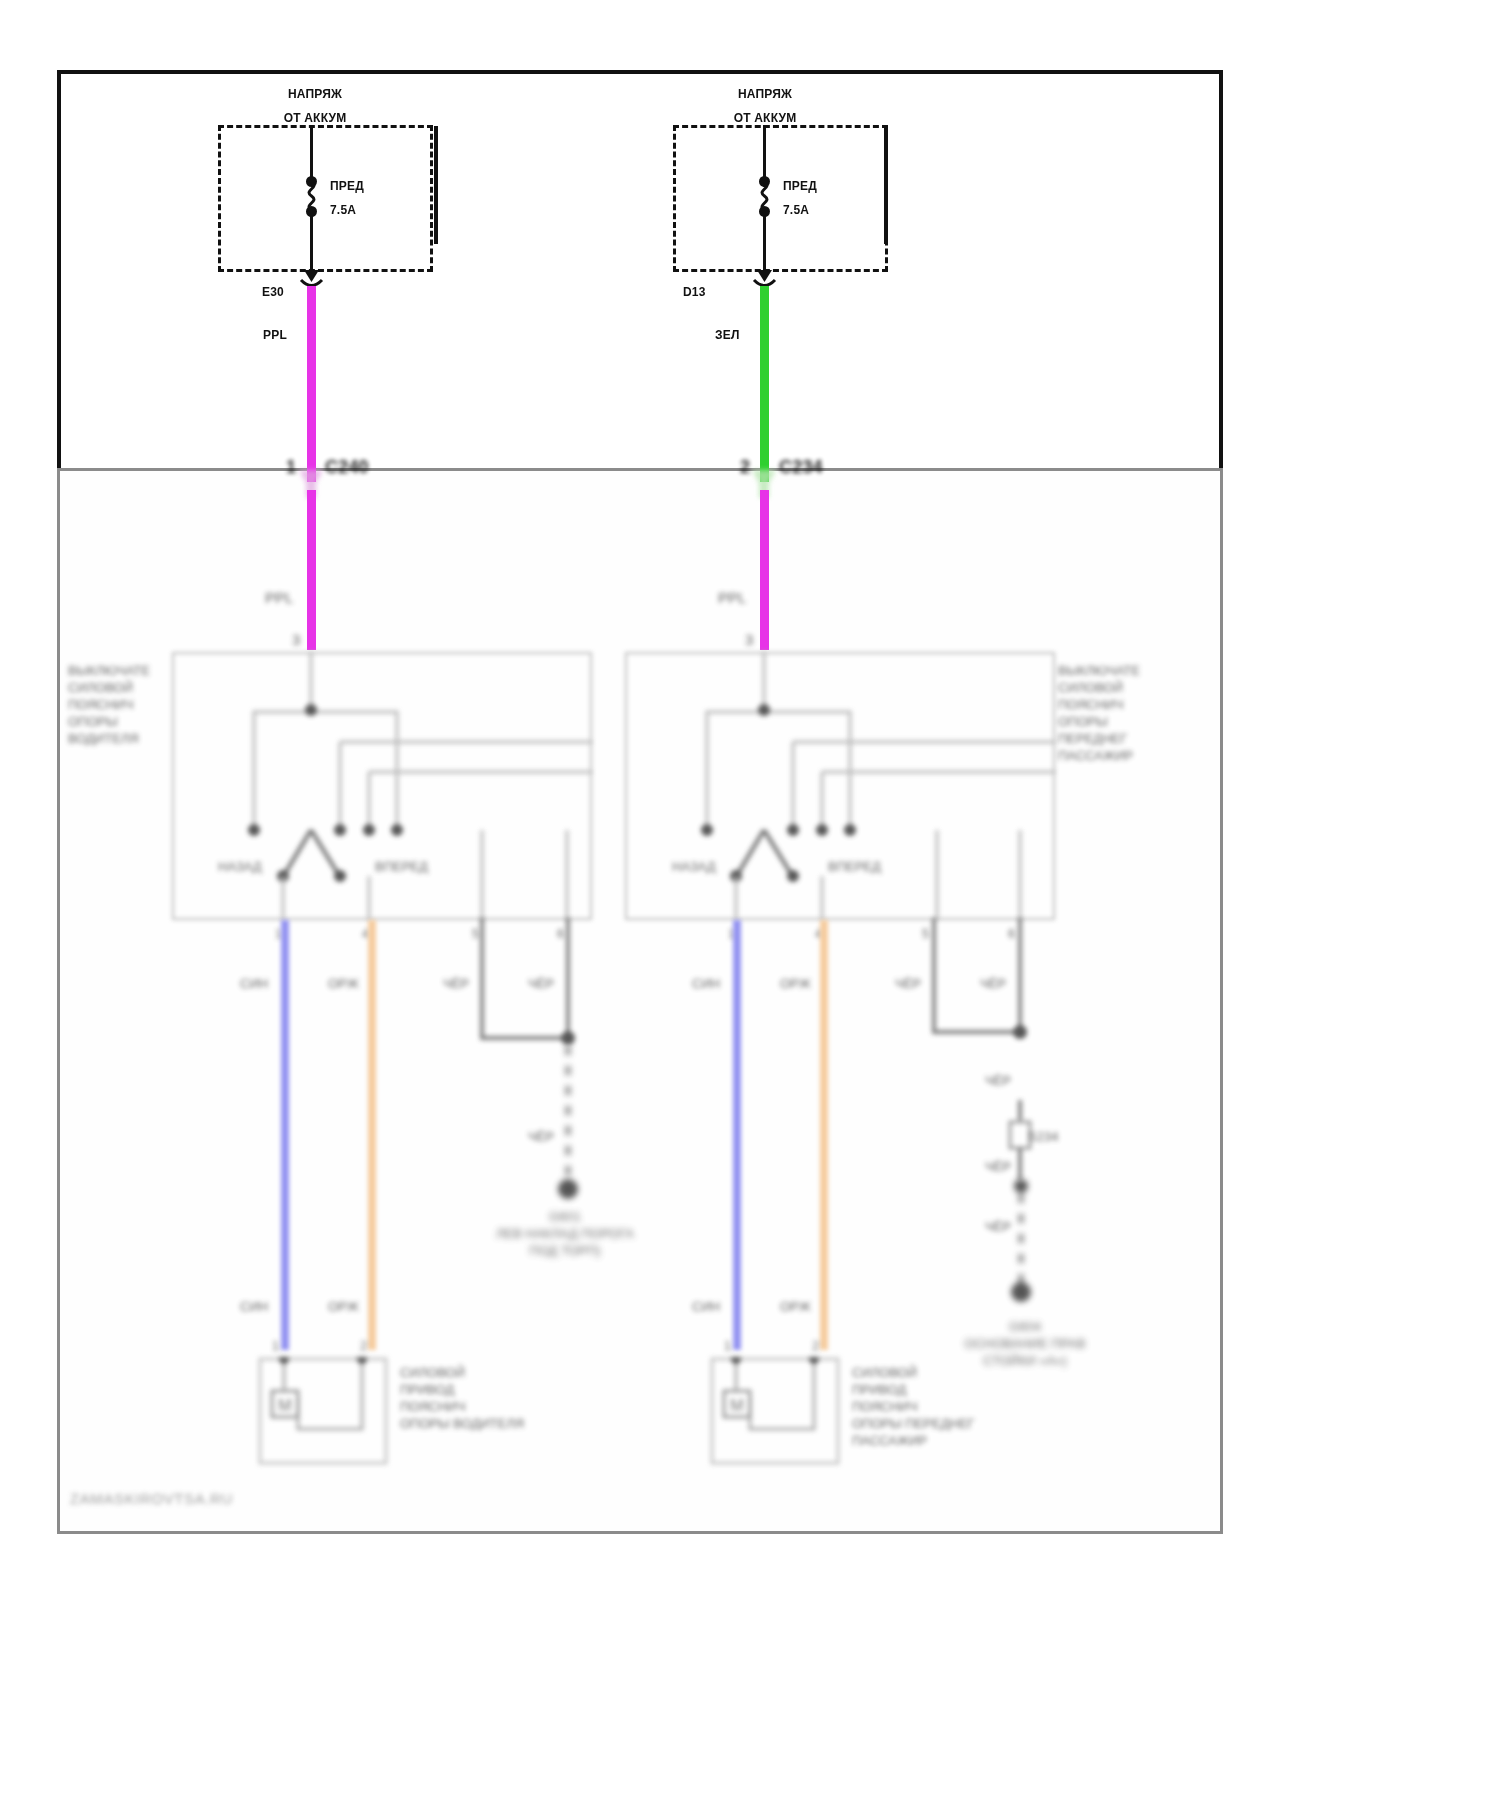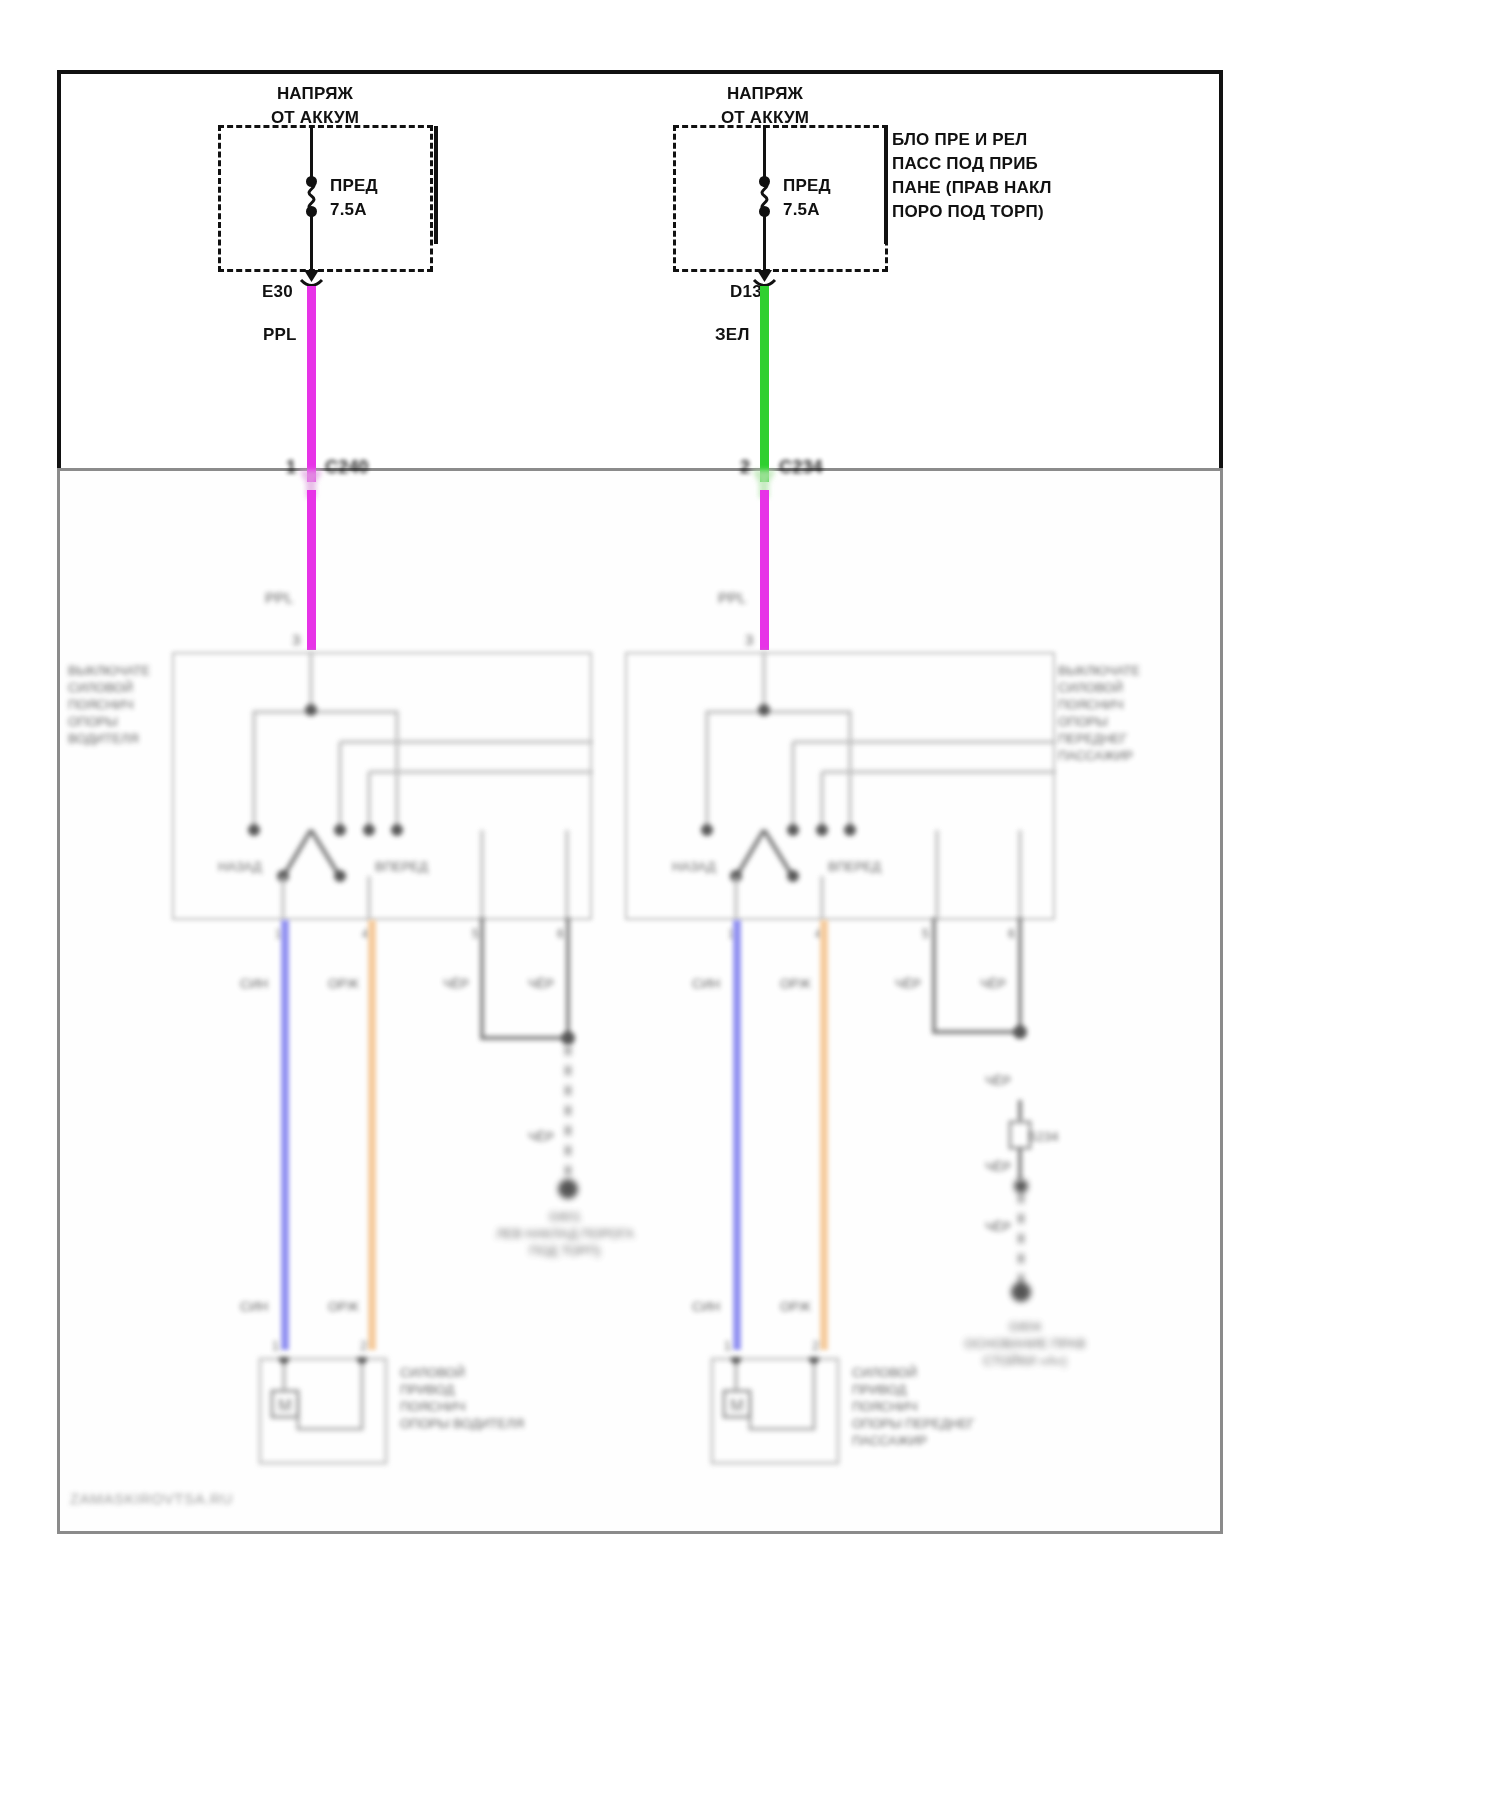--- a/index.html
+++ b/index.html
@@ -6,21 +6,21 @@
   body{font-family:"Liberation Sans", sans-serif;}
   #page{position:relative;width:1500px;height:1814px;background:#ffffff;overflow:hidden;}
 
   
   .frame-top{position:absolute;left:57px;top:70px;width:1166px;height:400px;
              border:4px solid #111;border-bottom:none;box-sizing:border-box;}
   .frame-bottom{position:absolute;left:57px;top:468px;width:1166px;height:1066px;
              border:3px solid #8b8b8b;box-sizing:border-box;background:#fefefe;}
 
   
-  .txt{position:absolute;white-space:pre;color:#111;font-size:17px;line-height:24px;letter-spacing:.2px;}
+  .txt{position:absolute;white-space:pre;color:#111;font-size:12px;line-height:24px;letter-spacing:.2px;}
   .txt.b{font-weight:700;}
   .ctr{text-align:center;}
   .wire{position:absolute;}
   .blk{position:absolute;background:#111;}
   .dash-box{position:absolute;border:3px dashed #111;box-sizing:border-box;}
   .dot{position:absolute;width:11px;height:11px;border-radius:50%;background:#111;}
 
   
   .soft{filter:blur(1.9px);opacity:.92;}
   .soft2{filter:blur(2.4px);opacity:.85;}
@@ -172,39 +172,35 @@
 ПРИВОД
 ПОЯСНИЧ
 ОПОРЫ ВОДИТЕЛЯ</div>
 
   <div class="txt b ctr" style="left:655px;top:82px;width:220px;">НАПРЯЖ
 ОТ АККУМ</div>
 
   <div class="dash-box" style="left:673px;top:125px;width:215px;height:147px;"></div>
 
   <div style="position:absolute;left:884px;top:126px;width:4px;height:118px;background:#111;"></div>
-  <div class="txt b" style="left:892px;top:128px;">БЛО ПРЕ И РЕЛ
-ПАСС ПОД ПРИБ
-ПАНЕ (ПРАВ НАКЛ
-ПОРО ПОД ТОРП)</div>
 
   <div class="blk" style="left:763px;top:125px;width:3px;height:55px;"></div>
   <div class="dot" style="left:759px;top:176px;"></div>
   <svg style="position:absolute;left:753px;top:182px;" width="24" height="28">
     <path d="M11.5 0 C 20 6, 3 8, 11.5 14 C 20 20, 3 22, 11.5 28" stroke="#111" stroke-width="3" fill="none"></path>
   </svg>
   <div class="dot" style="left:759px;top:206px;"></div>
   <div class="blk" style="left:763px;top:212px;width:3px;height:58px;"></div>
   <svg style="position:absolute;left:752px;top:258px;" width="26" height="30">
     <path d="M12.5 0 L12.5 18" stroke="#111" stroke-width="3" fill="none"></path>
     <path d="M5 12 L12.5 24 L20 12 Z" fill="#111"></path>
     <path d="M2 22 Q12.5 33 23 22" stroke="#111" stroke-width="3" fill="none"></path>
   </svg>
 
-  <div class="txt b" style="left:730px;top:280px;">D13</div>
+  <div class="txt b" style="left:683px;top:280px;">D13</div>
   <div class="txt b" style="left:715px;top:323px;">ЗЕЛ</div>
 
   <div class="txt b" style="left:783px;top:174px;">ПРЕД</div>
   <div class="txt b" style="left:783px;top:198px;">7.5A</div>
 
   <div class="wire" style="left:760px;top:286px;width:9px;height:196px;background:#2fd02f;"></div>
 
   <div class="soft2" style="position:absolute;left:748px;top:470px;width:32px;height:28px;">
     <svg width="32" height="28">
       <path d="M4 0 L28 0 L21 13 L21 28 L11 28 L11 13 Z" fill="#b7e6b0" opacity=".9"></path>

